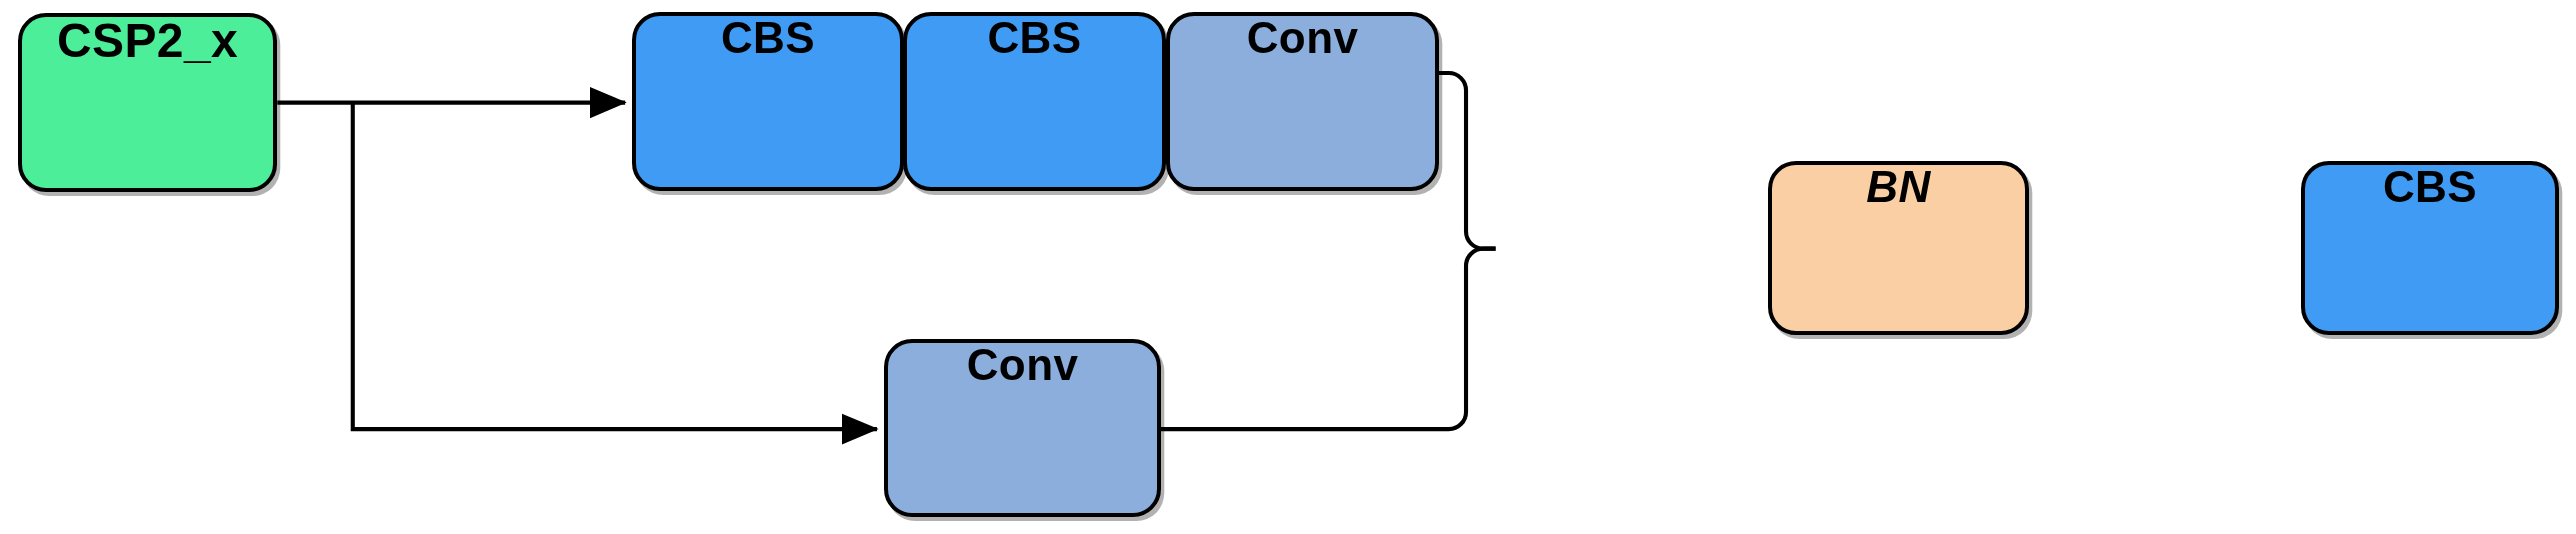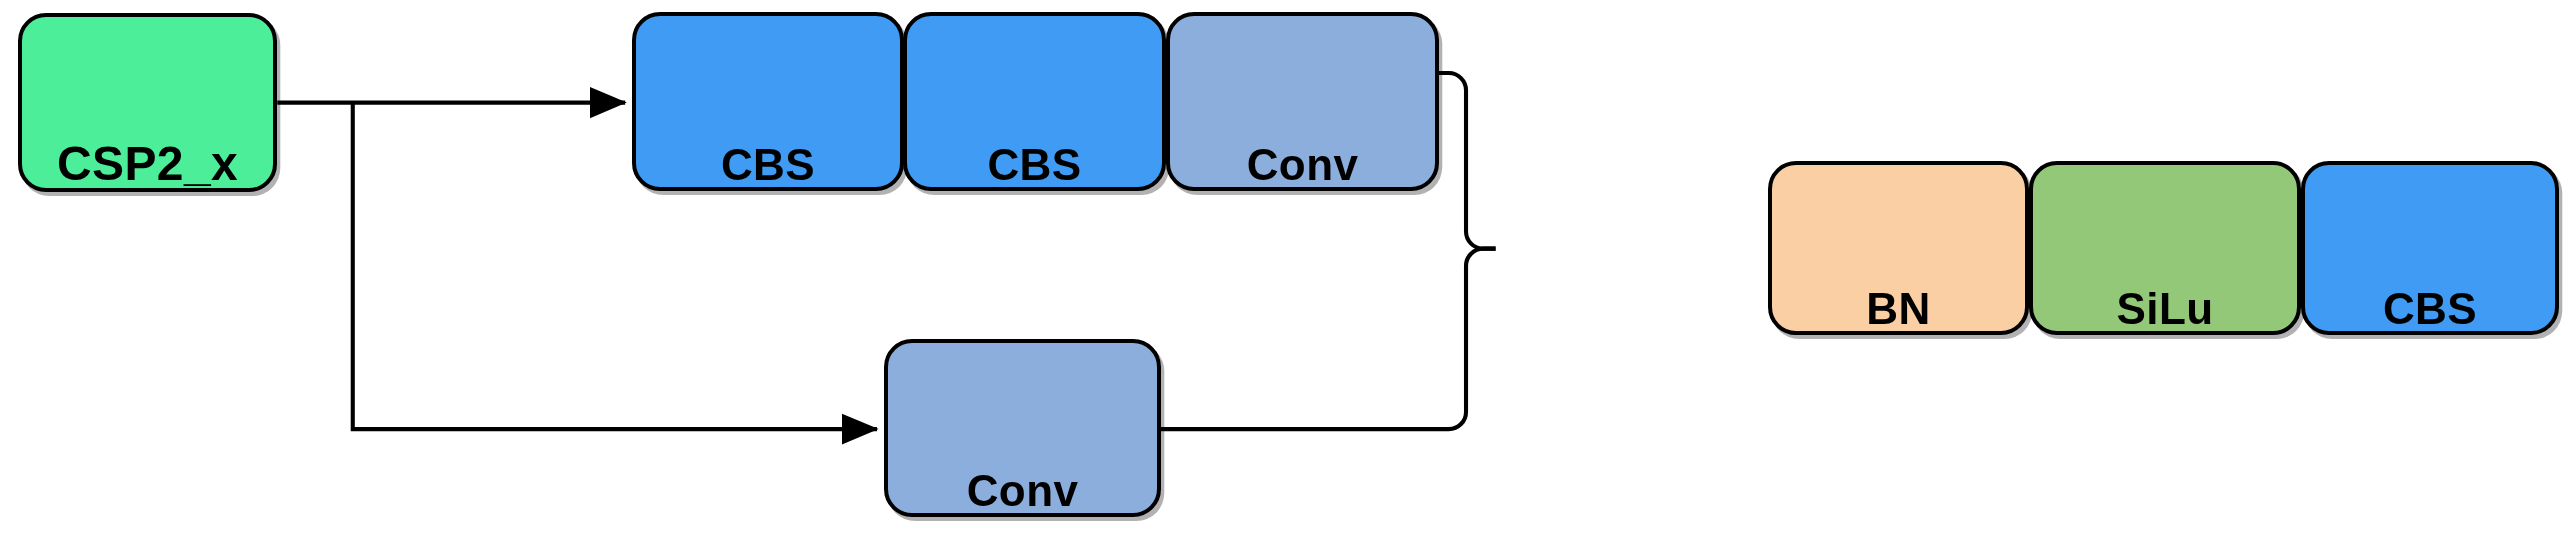--- a/index.html
+++ b/index.html
@@ -11,21 +11,21 @@
     overflow:hidden;
     font-family:"Liberation Sans", sans-serif;
   }
   #wires{position:absolute;left:0;top:0;width:2576px;height:535px;}
   .node{
     position:absolute;
     box-sizing:border-box;
     border:4.1px solid #000000;
     border-radius:28px;
     display:flex;
-    align-items:flex-end;
+    align-items:flex-start;
     justify-content:center;
     color:#000000;
     font-weight:bold;
     letter-spacing:0.4px;
     white-space:nowrap;
     box-shadow:3.3px 4.1px 0 rgba(0,0,0,0.30);
   }
   .node .lbl{
     display:block;
     line-height:1;
@@ -67,26 +67,23 @@
 
   <div class="node" style="left: 1166px; top: 11.5px; width: 273px; height: 179px; background: rgb(139, 174, 220); font-size: 44px; border-color: rgb(0, 0, 0);">
     <span class="lbl">Conv</span>
   </div>
 
   <div class="node" style="left: 884px; top: 339px; width: 277px; height: 178px; background: rgb(139, 174, 220); font-size: 44px; border-color: rgb(0, 0, 0);">
     <span class="lbl">Conv</span>
   </div>
 
 
-  <div class="node" style="left: 1768px; top: 161px; width: 261px; height: 174px; background: rgb(250, 207, 163); font-size: 44px; border-color: rgb(0, 0, 0);">
+  <div class="node" style="left: 1768px; top: 161px; width: 261px; height: 174px; background: rgb(250, 207, 163); font-size: 44px; border-color: rgb(0, 0, 0); font-style: italic;">
     <span class="lbl">BN</span>
   </div>
 
-  <div class="node" style="left: 2029px; top: 161px; width: 272px; height: 174px; background: rgb(146, 200, 119); font-size: 44px; border-color: rgb(0, 0, 0);">
-    <span class="lbl">SiLu</span>
-  </div>
 
   <div class="node" style="left: 2301px; top: 161px; width: 258px; height: 174px; background: rgb(63, 155, 243); font-size: 44px; border-color: rgb(0, 0, 0);">
     <span class="lbl">CBS</span>
   </div>
 
 </div>
 
 
 </body></html>

